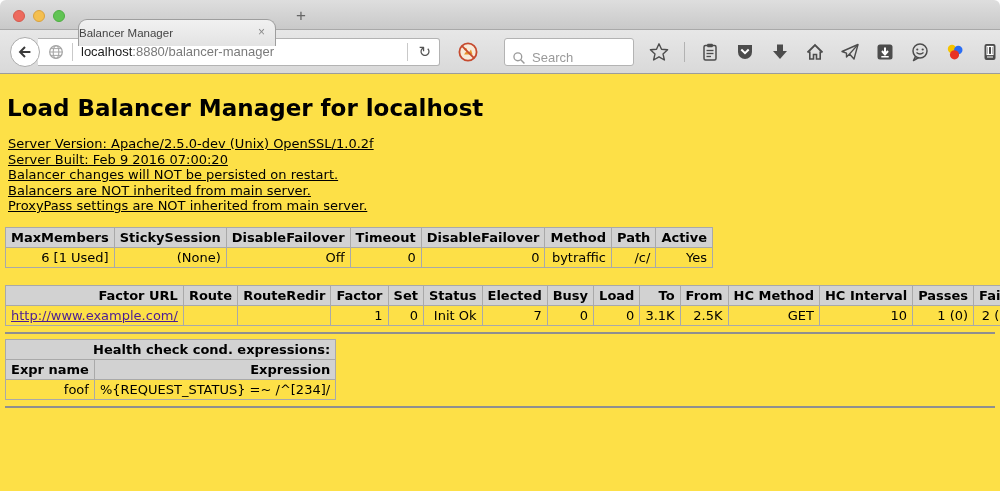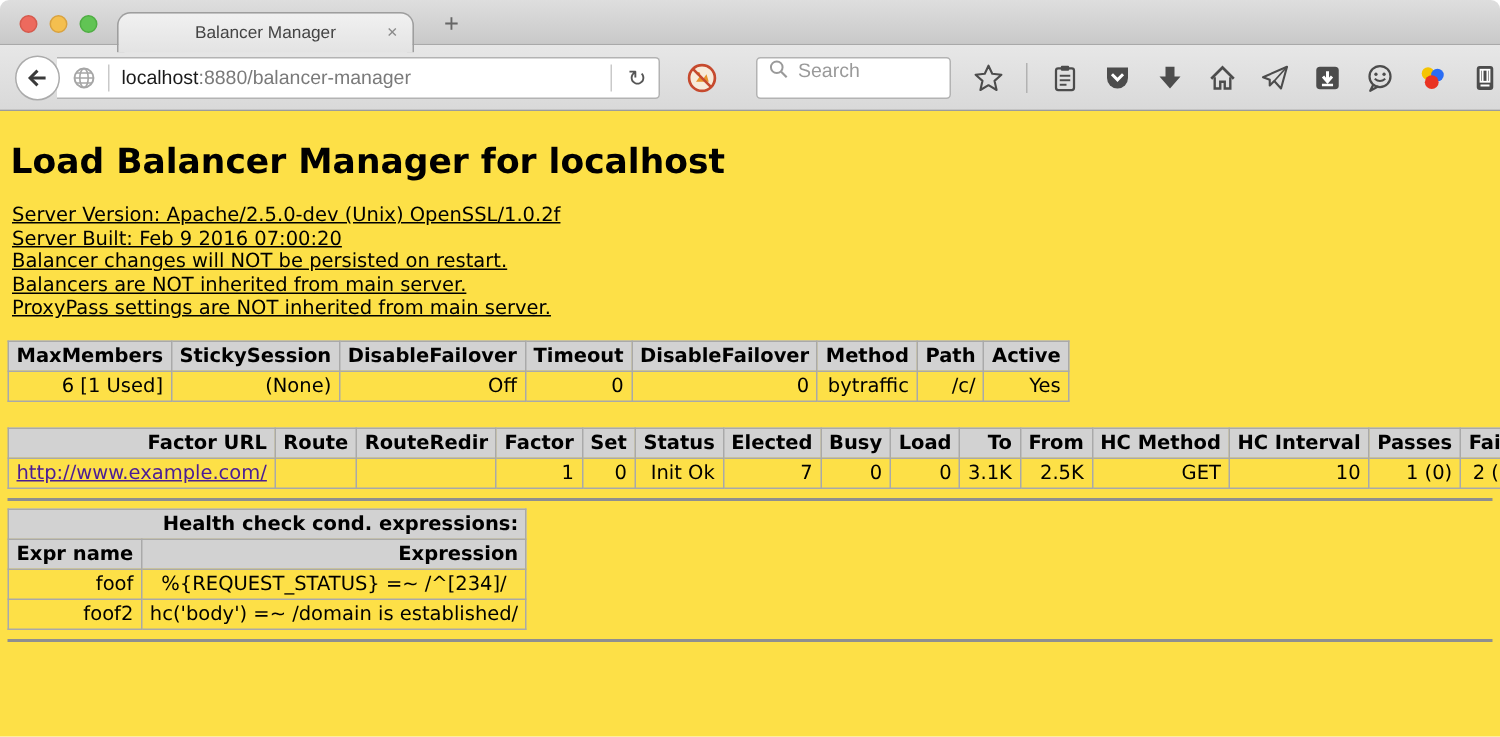--- a/index.html
+++ b/index.html
@@ -10,41 +10,41 @@
   body{font-family:"Liberation Sans",sans-serif;background:#fff;}
   .window{width:1000px;height:491px;overflow:hidden;border-radius:6px 6px 0 0;background:#fff;}
 
   
   .tabbar{height:30px;background:linear-gradient(#dedede,#c9c9c9);border-bottom:1px solid #a9a9a9;position:relative;}
   .traffic-lights{position:absolute;left:13px;top:10px;display:flex;gap:8px;}
   .traffic-light{width:12px;height:12px;border-radius:50%;}
   .tl-close{background:#ed6a5e;border:1px solid #d55a4d;}
   .tl-min{background:#f4bf4f;border:1px solid #d9a23f;}
   .tl-max{background:#61c454;border:1px solid #4fae43;}
-  .tab{position:absolute;left:78px;top:8px;width:198px;height:27px;background:linear-gradient(#f1f1f1,#e3e3e3);
+  .tab{position:absolute;left:78px;top:19px;width:198px;height:27px;background:linear-gradient(#f1f1f1,#e3e3e3);
        border:1px solid #9e9e9e;border-bottom:none;border-radius:9px 9px 0 0;
-       display:flex;align-items:center;justify-content:center;}
+       display:flex;align-items:center;justify-content:flex-start;}
   .tab-title{font-size:11.5px;color:#444;}
   .tab-close{position:absolute;right:10px;top:6px;font-size:12px;color:#8a8a8a;cursor:default;line-height:1;}
   .new-tab{position:absolute;left:288px;top:4px;font-size:17px;color:#666;padding:2px 8px;}
 
   
   .navbar{height:44px;background:linear-gradient(#e7e7e7,#d9d9d9);border-bottom:1px solid #9c9c9c;
           display:flex;align-items:center;padding:0 10px;}
   .back-btn{width:30px;height:30px;border-radius:50%;background:#fff;border:1px solid #ababab;
             display:flex;align-items:center;justify-content:center;z-index:2;flex:none;}
   .url-bar{width:402px;height:28px;background:#fff;border:1px solid #b3b3b3;border-radius:0 3px 3px 0;
            border-left:none;display:flex;align-items:center;margin-left:-2px;padding:0 6px 0 10px;flex:none;}
   .url-sep{width:1px;height:18px;background:#c9c9c9;margin:0 8px;flex:none;}
   .url-text{font-size:13px;color:#7a7a7a;white-space:nowrap;overflow:hidden;flex:1;}
   .url-domain{color:#1a1a1a;}
   .reload{font-size:15px;color:#555;padding:0 2px;}
   .blocker{margin-left:17px;flex:none;display:flex;}
   .search-bar{width:130px;height:28px;background:#fff;border:1px solid #b3b3b3;border-radius:3px;
-              display:flex;align-items:flex-start;padding:0 7px;margin-left:25px;flex:none;}
+              display:flex;align-items:flex-end;padding:0 7px;margin-left:25px;flex:none;}
   .search-ph{font-size:13px;color:#9a9a9a;margin-left:6px;}
   .toolbar-icons{display:flex;align-items:center;gap:15px;margin-left:15px;flex:1;}
   .tb-icon{display:flex;align-items:center;justify-content:center;width:20px;height:20px;}
   .tb-sep{width:1px;height:20px;background:#b2b2b2;}
   .spacer{flex:1;}
 
   
   .content{height:460px;background:#fde047;overflow:hidden;font-family:"DejaVu Sans",sans-serif;color:#000;}
   h1{font-size:23px;font-weight:bold;margin:21px 0 0 7px;font-family:"DejaVu Sans",sans-serif;}
   .server-info{margin:15px 0 0 8px;font-size:13px;line-height:15.5px;}
@@ -285,22 +285,18 @@
         <tr>
             <th>Expr name</th>
             <th>Expression</th>
           </tr>
       </thead>
       <tbody>
         <tr>
           <td class="name">foof</td>
           <td class="left">%{REQUEST_STATUS} =~ /^[234]/</td>
         </tr>
-        <tr>
-          <td class="name">foof2</td>
-          <td class="left">hc('body') =~ /domain is established/</td>
-        </tr>
       </tbody>
     </table>
 
     <hr>
   </div>
 </div>
 
 </body></html>

